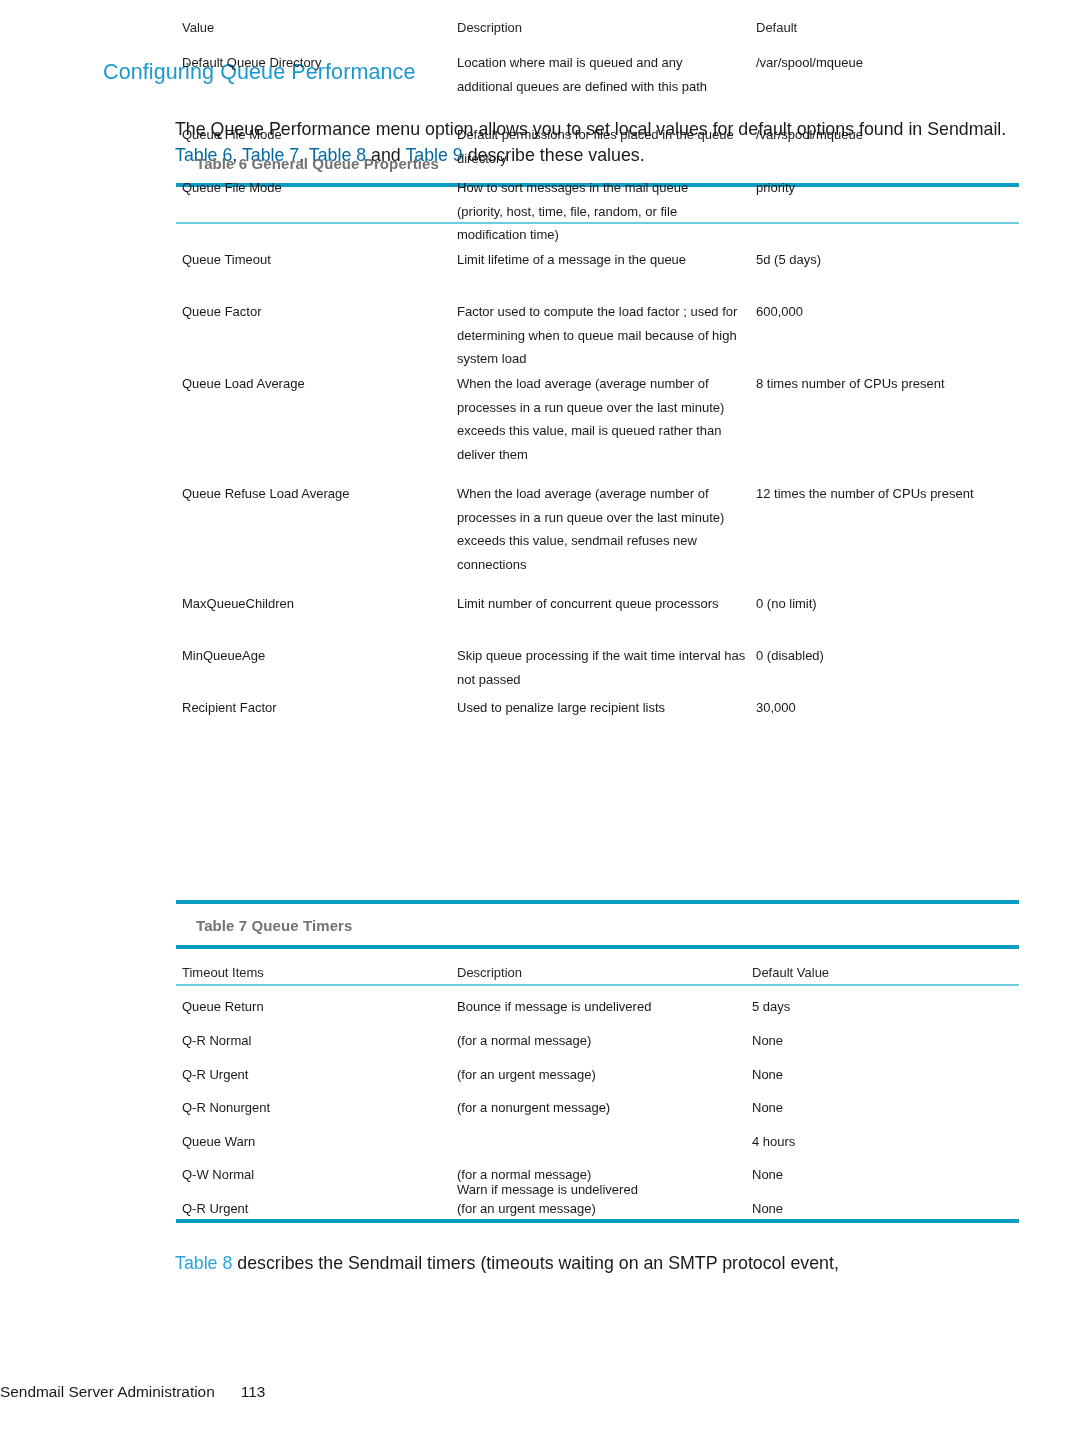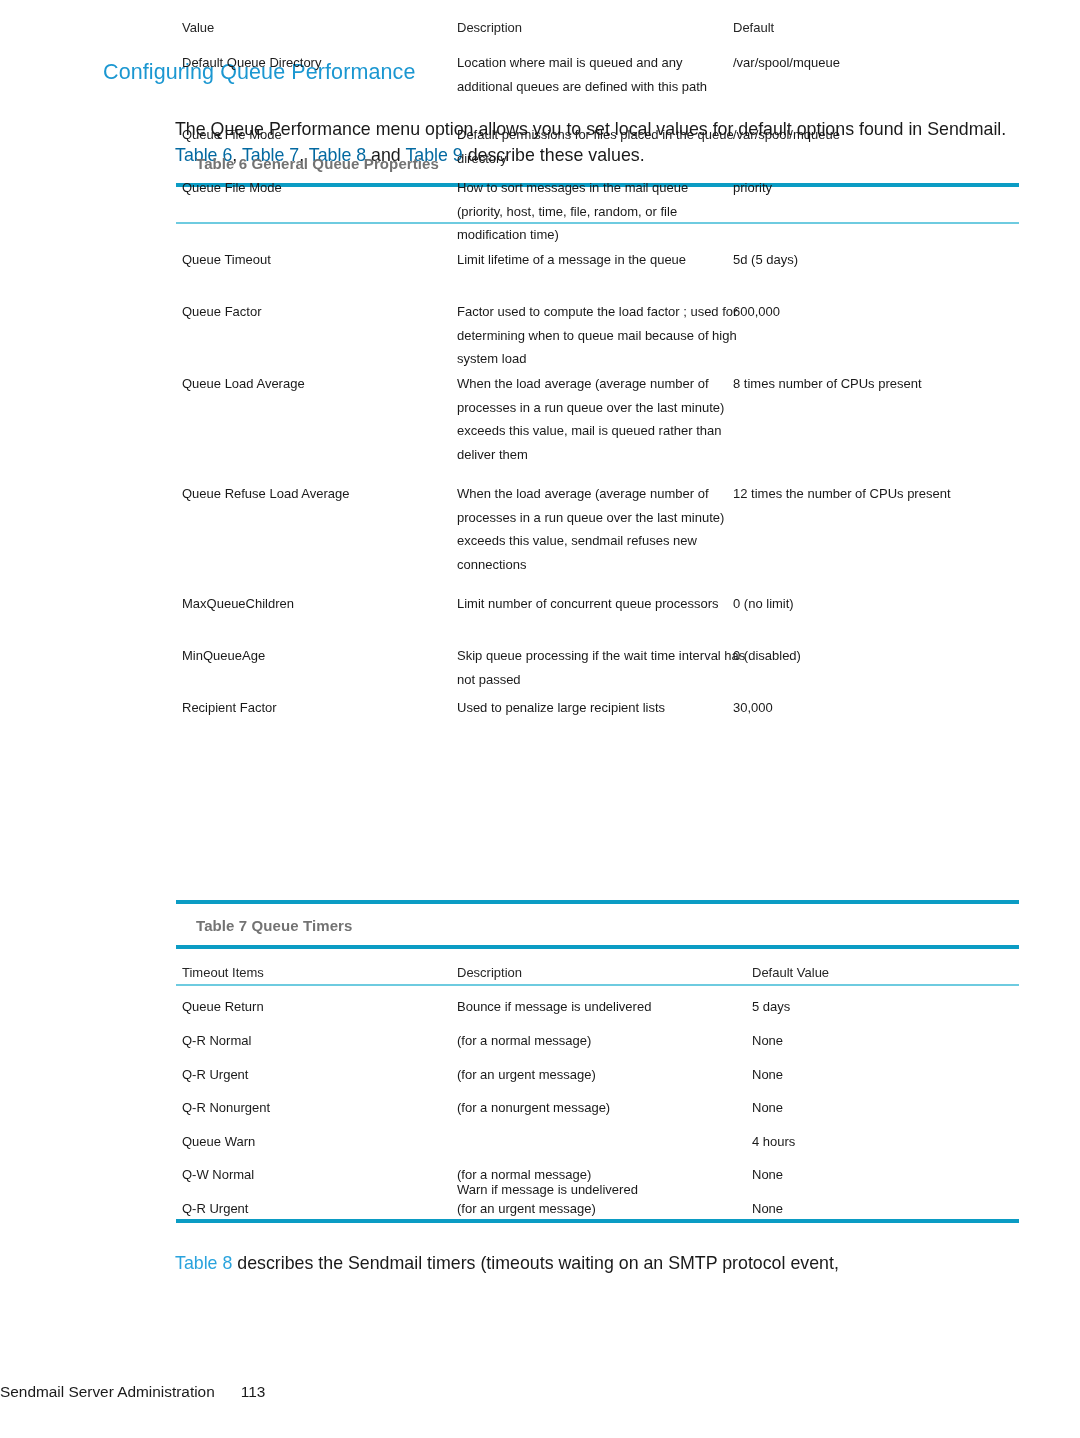--- a/index.html
+++ b/index.html
@@ -83,21 +83,21 @@
   .cell {
     position: absolute;
     font-size: 13px;
     line-height: 23.6px;
     color: #1a1a1a;
   }
 
   
   .t6 .c1 { left: 6px;   width: 268px; }
   .t6 .c2 { left: 281px; width: 272px; }
-  .t6 .c3 { left: 557px; width: 286px; }
+  .t6 .c3 { left: 580px; width: 286px; }
 
   
   .t7 .c1 { left: 6px;   width: 270px; }
   .t7 .c2 { left: 281px; width: 290px; }
   .t7 .c3 { left: 576px; width: 267px; }
 
   .hdr .cell { color: #262626; }
 
   
   .outro {

